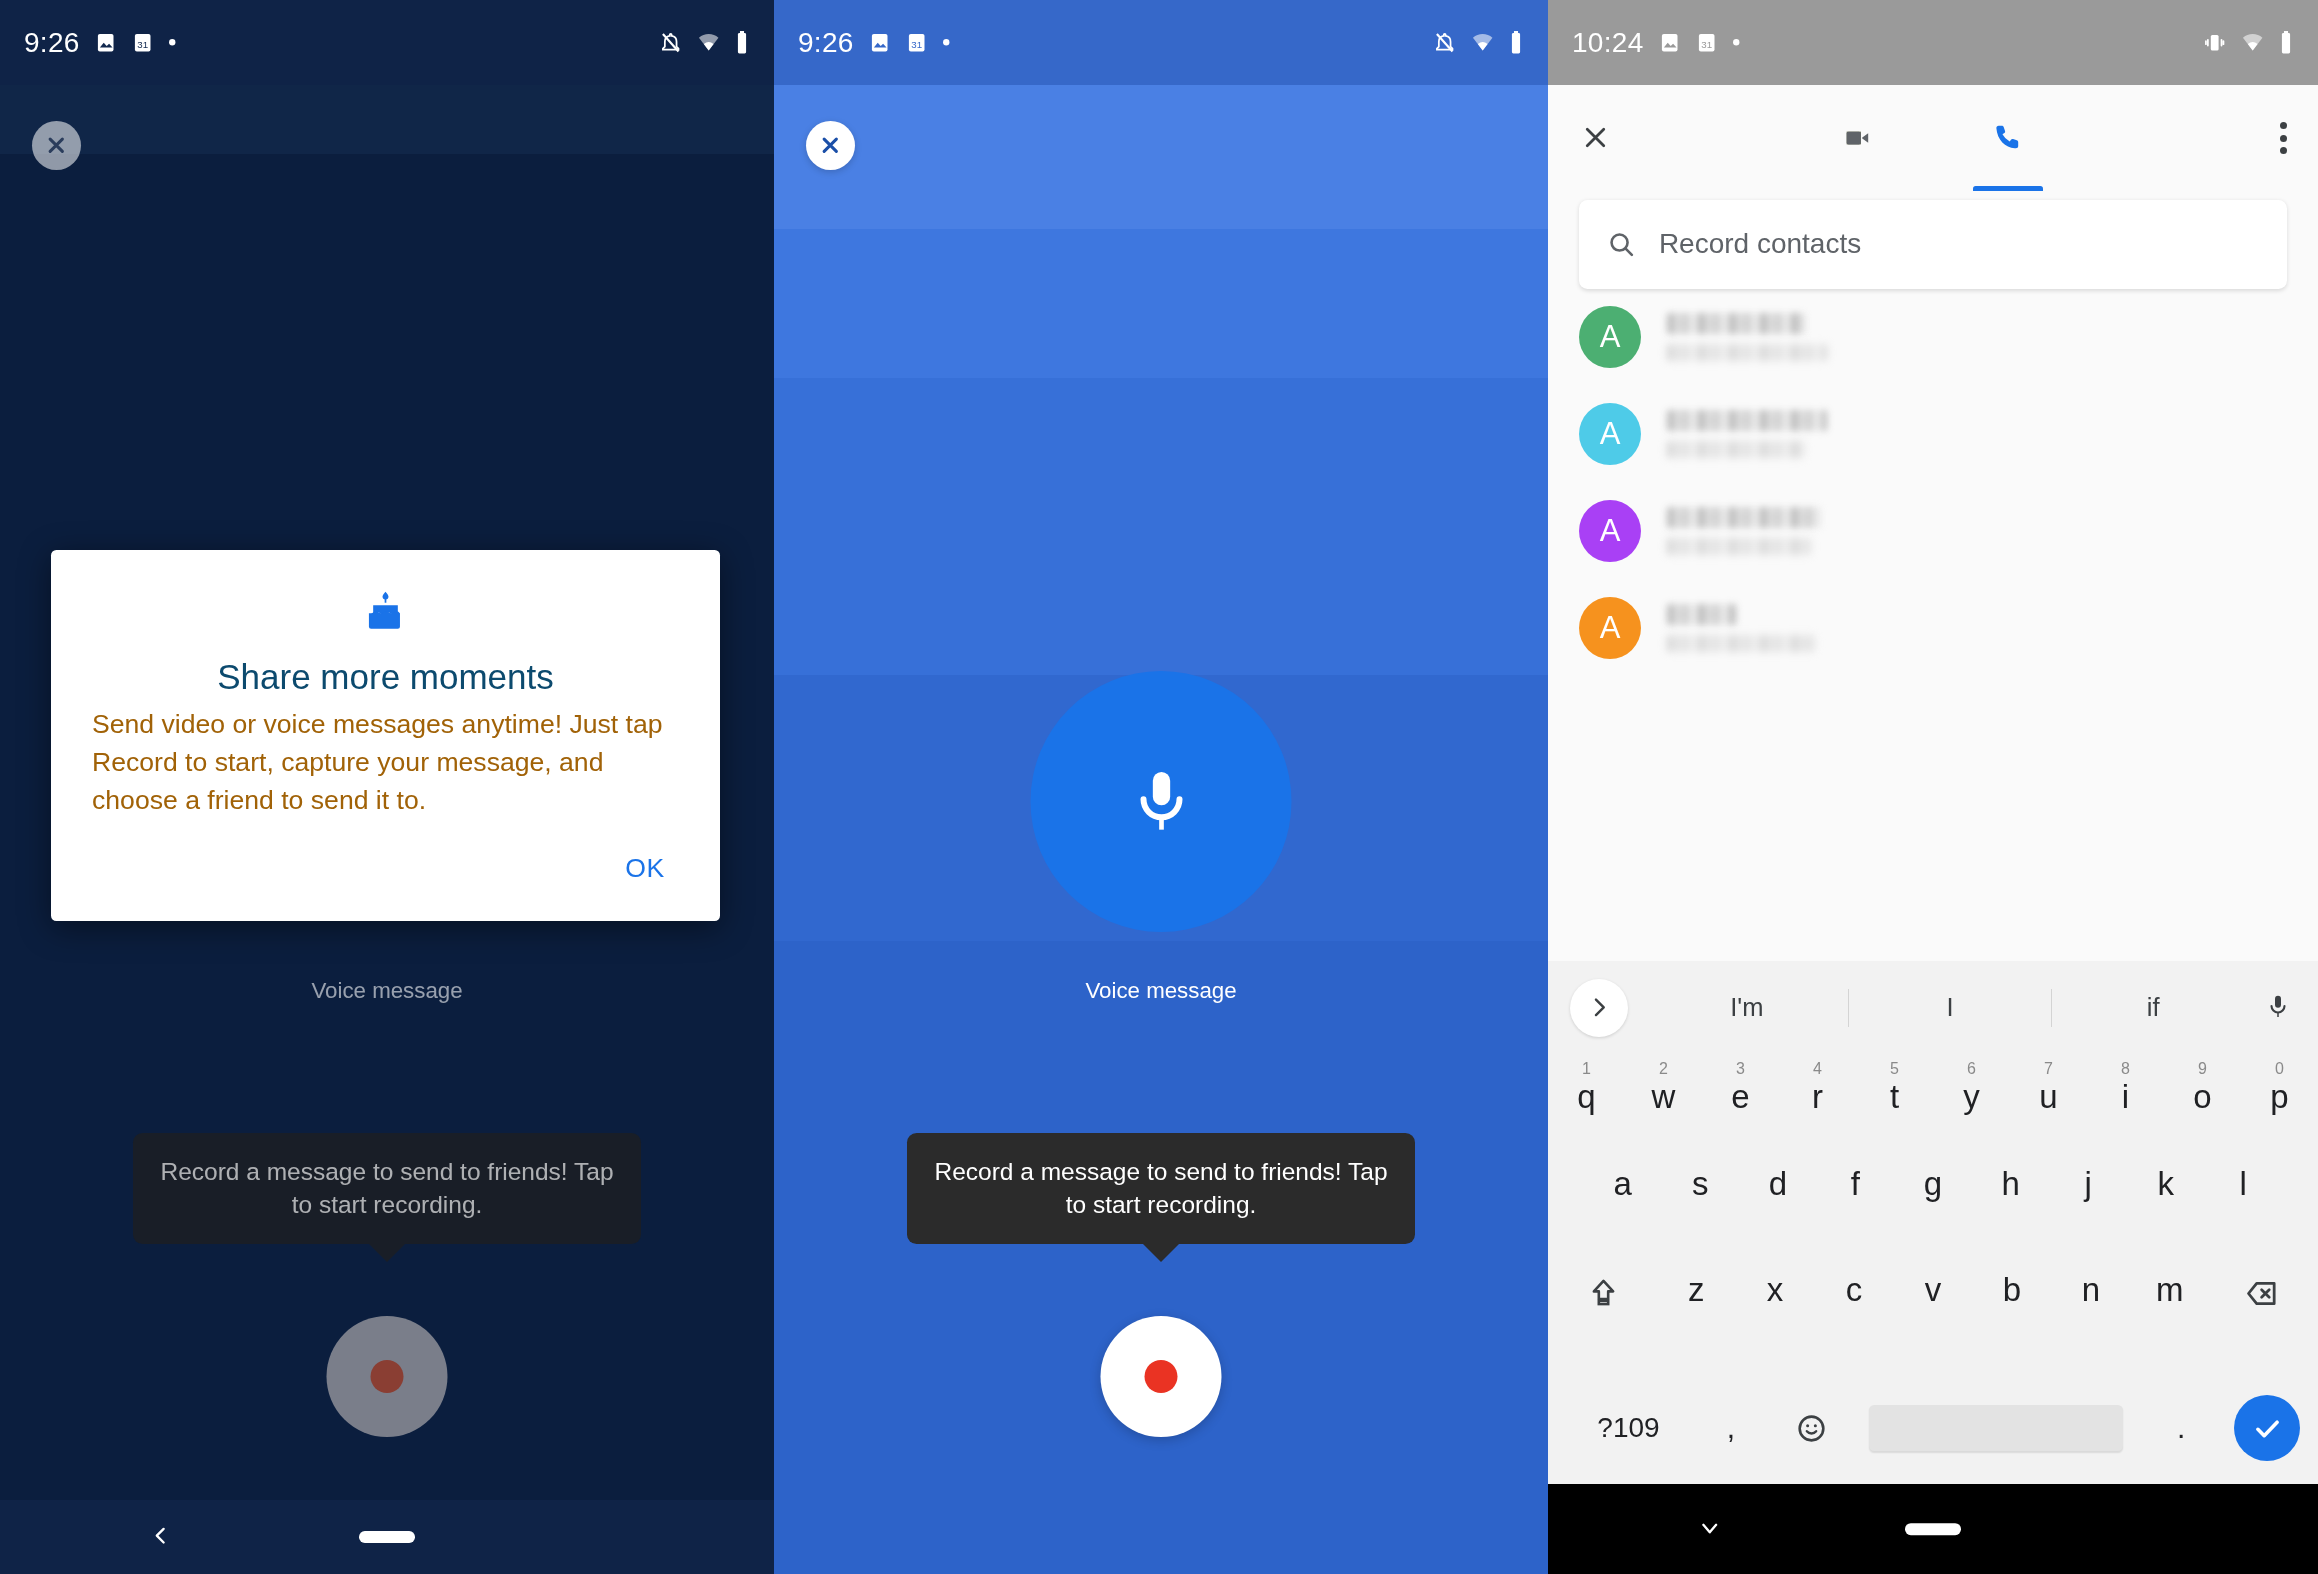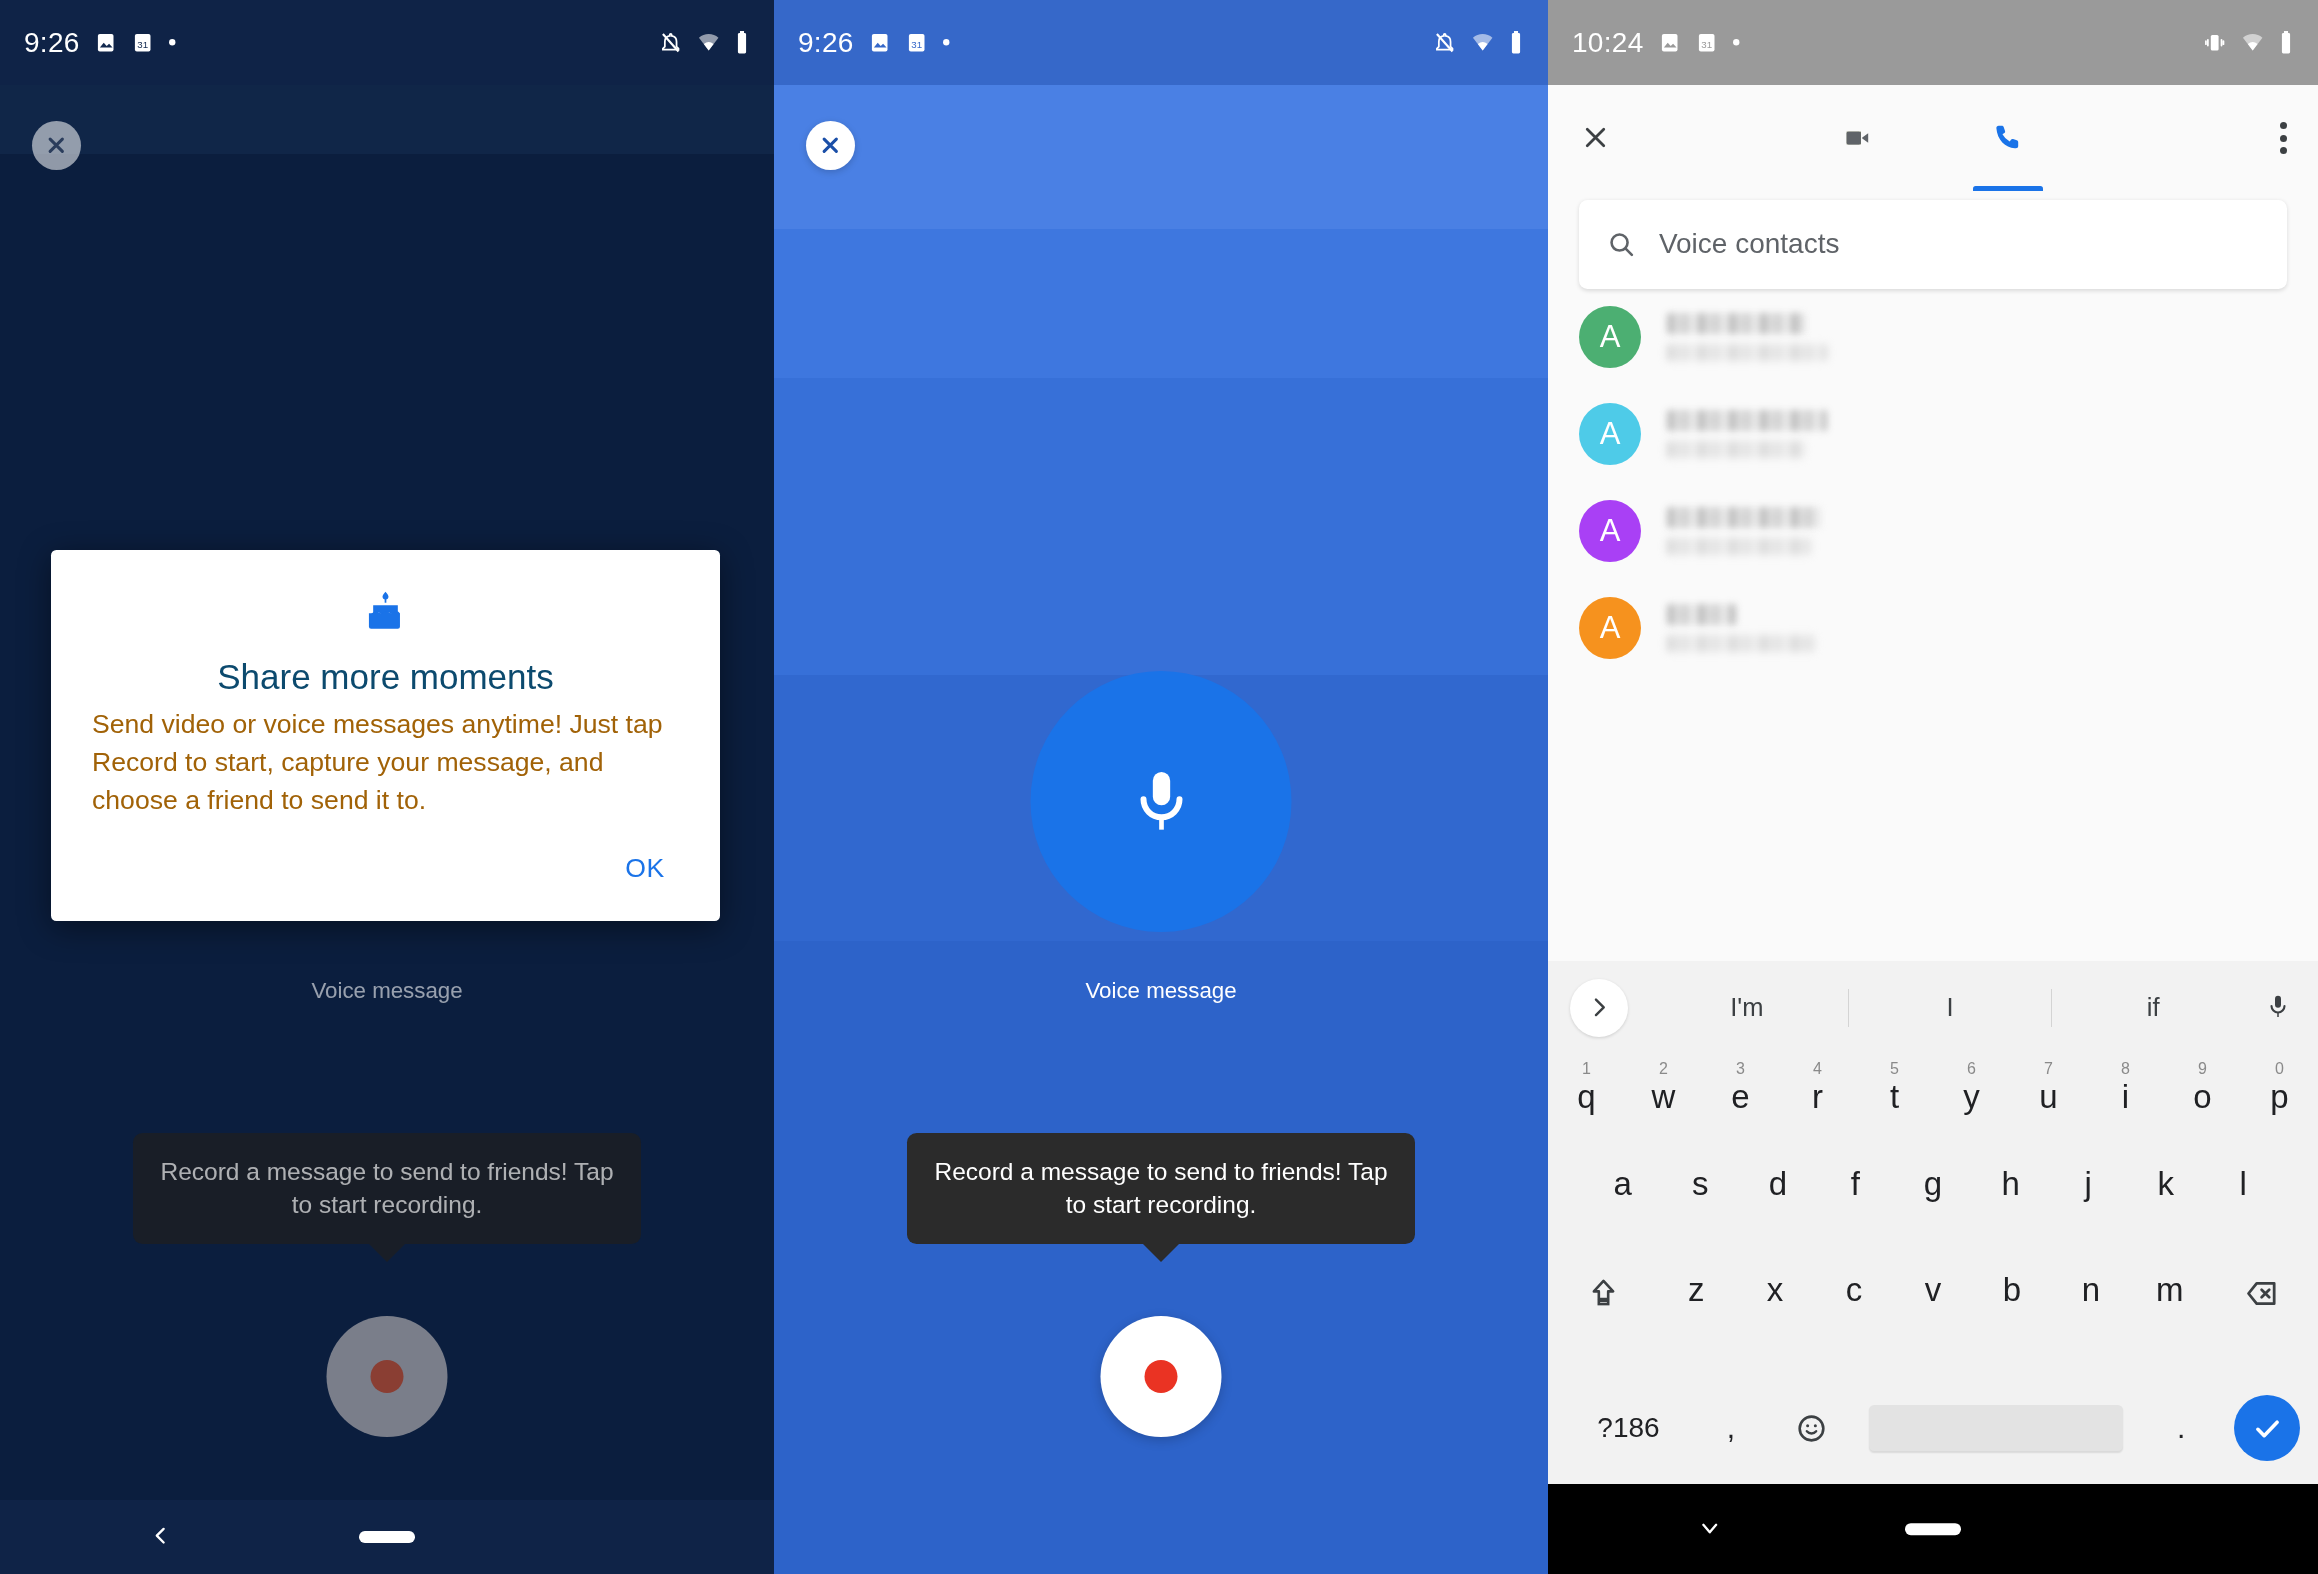--- a/index.html
+++ b/index.html
@@ -368,21 +368,21 @@
           <span class="dot3"></span>
       </div>
     </div>
 
     <div class="searchwrap">
       <div class="searchbox">
         <svg width="31" height="31" viewBox="0 0 24 24">
             <circle cx="10.5" cy="10.5" r="6.2" fill="none" stroke="#5f6368" stroke-width="2"></circle>
             <path d="M15.2 15.2L20 20" stroke="#5f6368" stroke-width="2" stroke-linecap="round"></path>
           </svg>
-        <span class="search-ph">Voice contacts</span>
+        <span class="search-ph">Record contacts</span>
       </div>
     </div>
 
 
     <div class="contact">
       <div class="avatar" style="background:#4caf72;">
         <span>A</span>
       </div>
       <div class="ctext">
         <div class="blurline" style="width:138px;height:21px;"></div>
@@ -546,21 +546,21 @@
           </div>
         <div class="kspecial">
           <svg width="35" height="35" viewBox="0 0 24 24">
               <path d="M8 5h12v14H8L2.4 12z" fill="none" stroke="#3c4043" stroke-width="1.9" stroke-linejoin="round"></path>
               <path d="M11.4 9.4l5.2 5.2M16.6 9.4l-5.2 5.2" stroke="#3c4043" stroke-width="1.9" stroke-linecap="round"></path>
             </svg>
         </div>
       </div>
 
       <div class="krow r4">
-        <div class="k123">?186</div>
+        <div class="k123">?109</div>
         <div class="kcomma">,</div>
         <div class="kemoji">
           <svg width="33" height="33" viewBox="0 0 24 24">
               <circle cx="12" cy="12" r="8.6" fill="none" stroke="#3c4043" stroke-width="1.9"></circle>
               <circle cx="9.2" cy="10" r="1.1" fill="#3c4043"></circle>
               <circle cx="14.8" cy="10" r="1.1" fill="#3c4043"></circle>
               <path d="M8.6 14a4.4 4.4 0 0 0 6.8 0" fill="none" stroke="#3c4043" stroke-width="1.7" stroke-linecap="round"></path>
             </svg>
         </div>
         <div class="kspace"></div>

